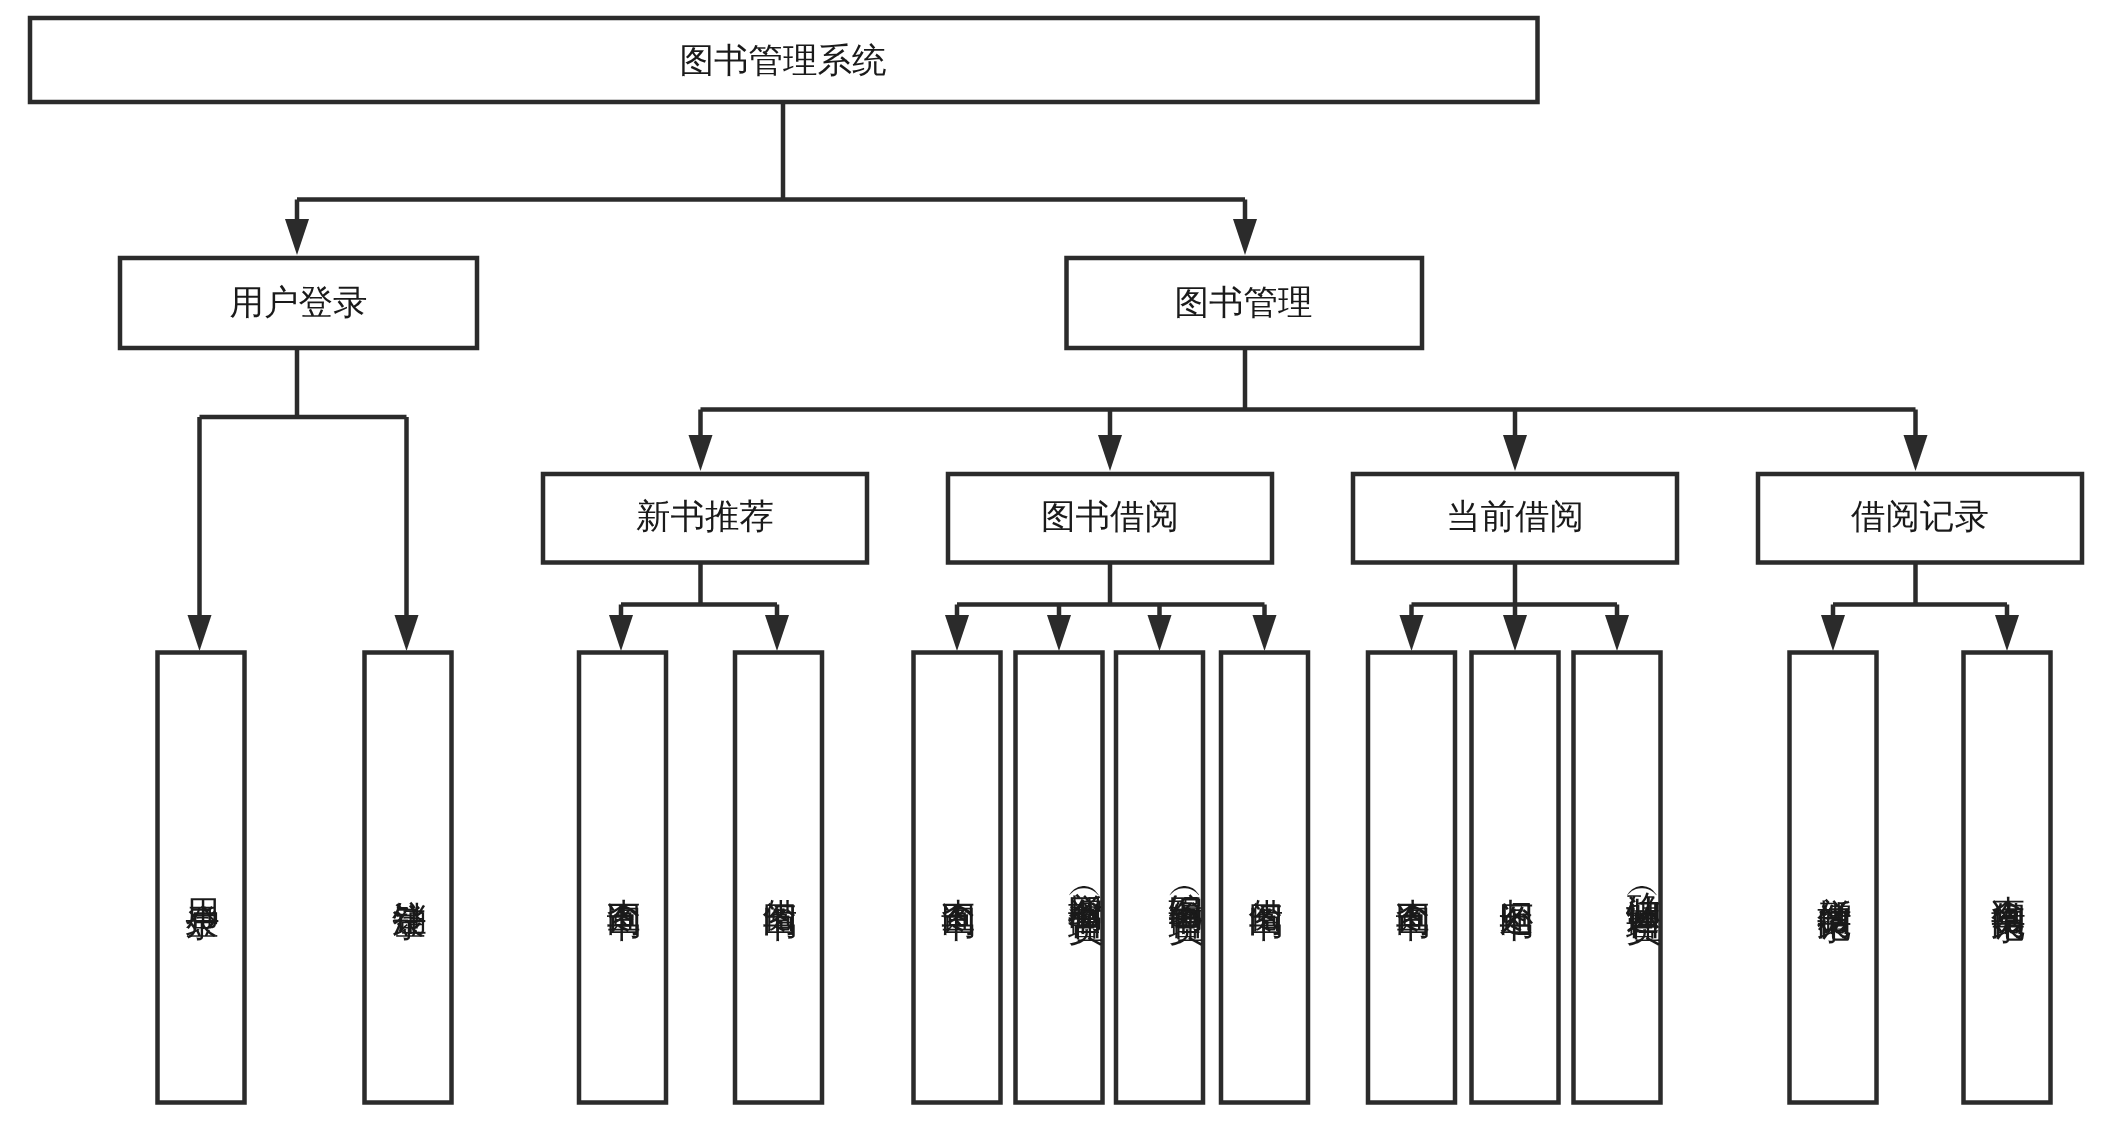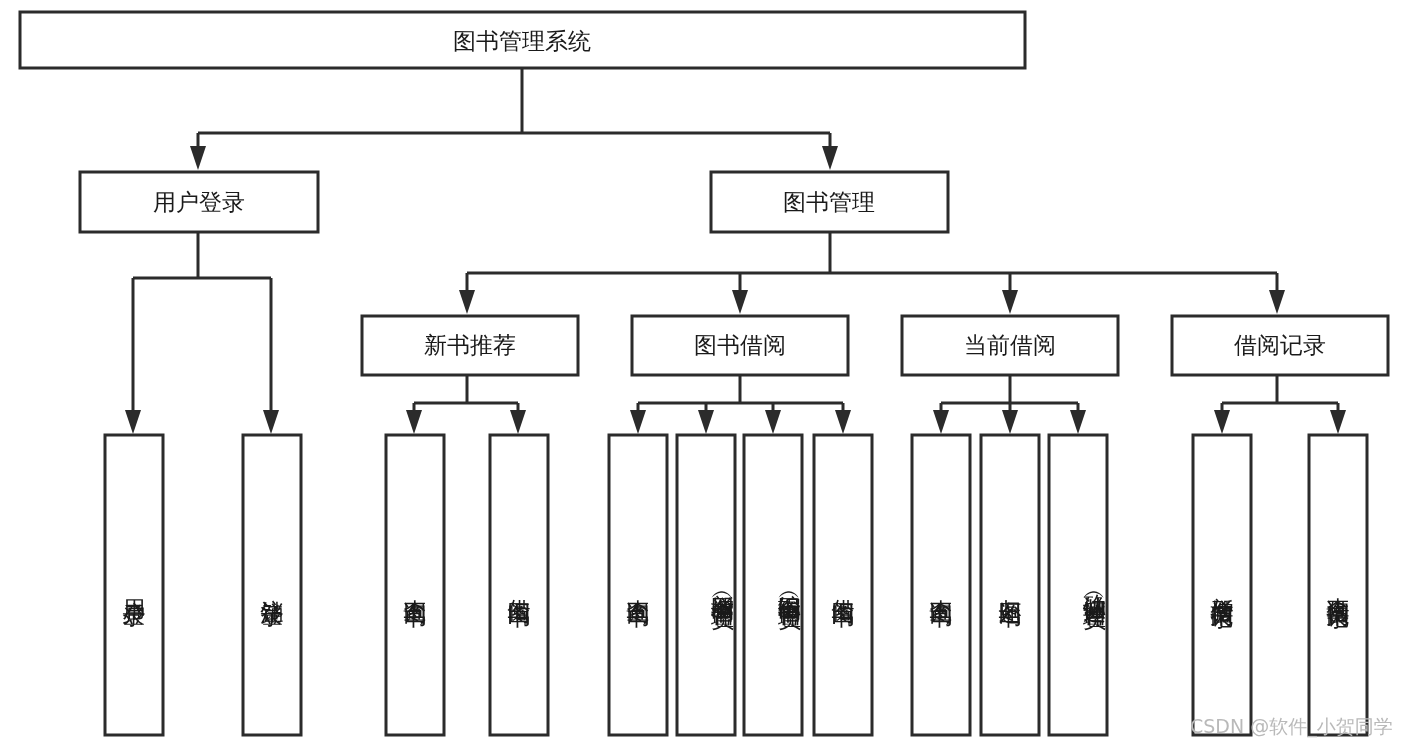--- a/index.html
+++ b/index.html
@@ -206,15 +206,14 @@
   <div class="node-label-v" style="left:744px; top:435px; width:58px; height:300px; display:flex; align-items:flex-start; justify-content:center;">编辑图书（管理员）</div>
   <div class="node-label-v" style="left:814px; top:435px; width:58px; height:300px; display:flex; align-items:center; justify-content:center;">借阅图书</div>
 
   <div class="node-label-v" style="left:912px; top:435px; width:58px; height:300px; display:flex; align-items:center; justify-content:center;">查询图书</div>
   <div class="node-label-v" style="left:981px; top:435px; width:58px; height:300px; display:flex; align-items:center; justify-content:center;">归还图书</div>
   <div class="node-label-v" style="left:1049px; top:435px; width:58px; height:300px; display:flex; align-items:flex-start; justify-content:center;">确认归还（管理员）</div>
 
   <div class="node-label-v" style="left:1193px; top:435px; width:58px; height:300px; display:flex; align-items:center; justify-content:center;">新增借阅记录</div>
   <div class="node-label-v" style="left:1309px; top:435px; width:58px; height:300px; display:flex; align-items:center; justify-content:center;">查询借阅记录</div>
 
-  <div class="watermark" style="left:1190px; top:714px;">CSDN @软件_小贺同学</div>
 
 </div>
 
 </body></html>

